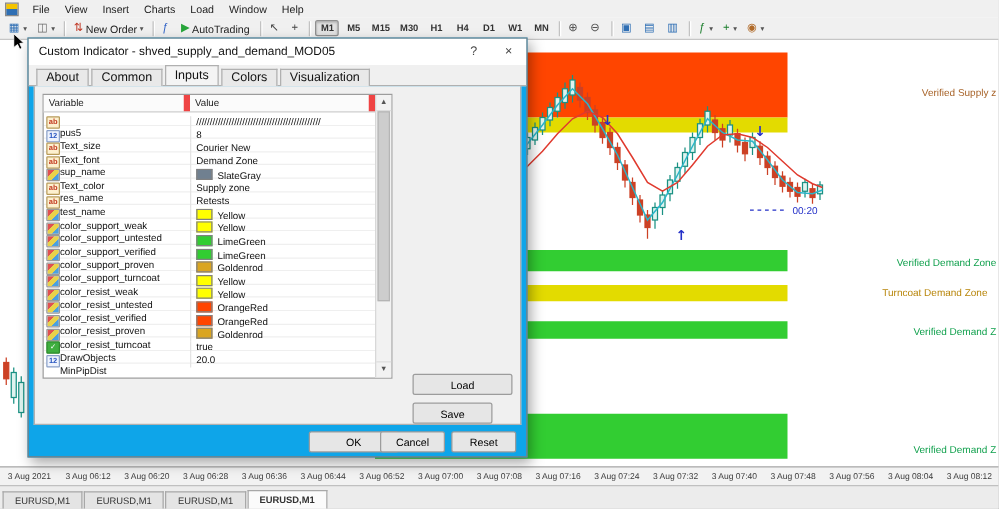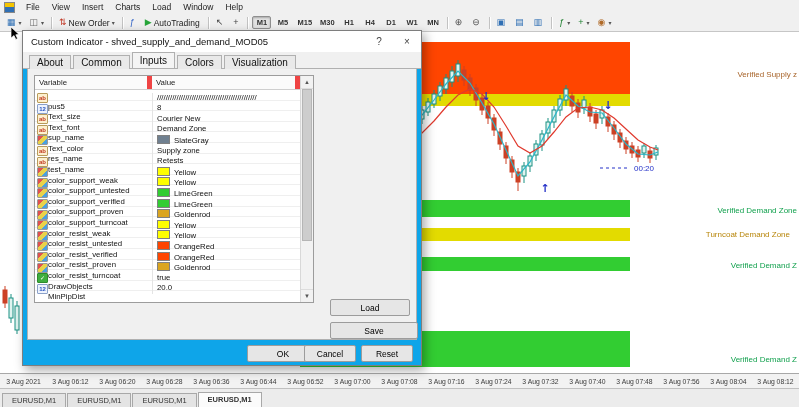--- a/index.html
+++ b/index.html
@@ -61,21 +61,21 @@
   .i-bool{background:#3fae3f;color:#fff;border-color:#2d8a2d;}
   .i-clr{background:linear-gradient(135deg,#e05050 0 34%,#e8d24a 34% 67%,#4aa0e0 67%);border-color:#999;}
   .sw{display:inline-block;width:11px;height:7px;border:1px solid #808080;vertical-align:-1px;margin-right:4px;}
   .vscroll{position:absolute;top:0;right:0;width:13px;height:100%;background:#f2f2f2;border-left:1px solid #d8d8d8;box-sizing:border-box;}
   .sarr{height:12px;font-size:6px;text-align:center;line-height:12px;color:#555;border-bottom:1px solid #ddd;}
   .sarr.bottom{position:absolute;bottom:0;left:0;right:0;border-top:1px solid #ddd;border-bottom:none;}
   .sthumb{position:absolute;left:1px;right:1px;top:13px;height:150px;background:#cdcdcd;border:1px solid #b5b5b5;}
   .wbtn{position:absolute;height:17px;font-size:8.5px;background:#e6e6e6;border:1px solid #9c9c9c;
     border-radius:2px;font-family:inherit;padding:0;}
   #btn-load{left:302px;top:230px;width:80px;}
-  #btn-save{left:302px;top:253px;width:88px;text-align:center;}
+  #btn-save{left:302px;top:253px;width:64px;text-align:center;}
   #btn-ok{left:224px;top:314px;width:72px;}
   #btn-cancel{left:281px;top:314px;width:52px;}
   #btn-reset{left:338px;top:314px;width:52px;}
   .cursor{position:absolute;left:11px;top:27px;z-index:20;}
 </style>
 </head>
 <body>
 
 <div class="screen">
 

